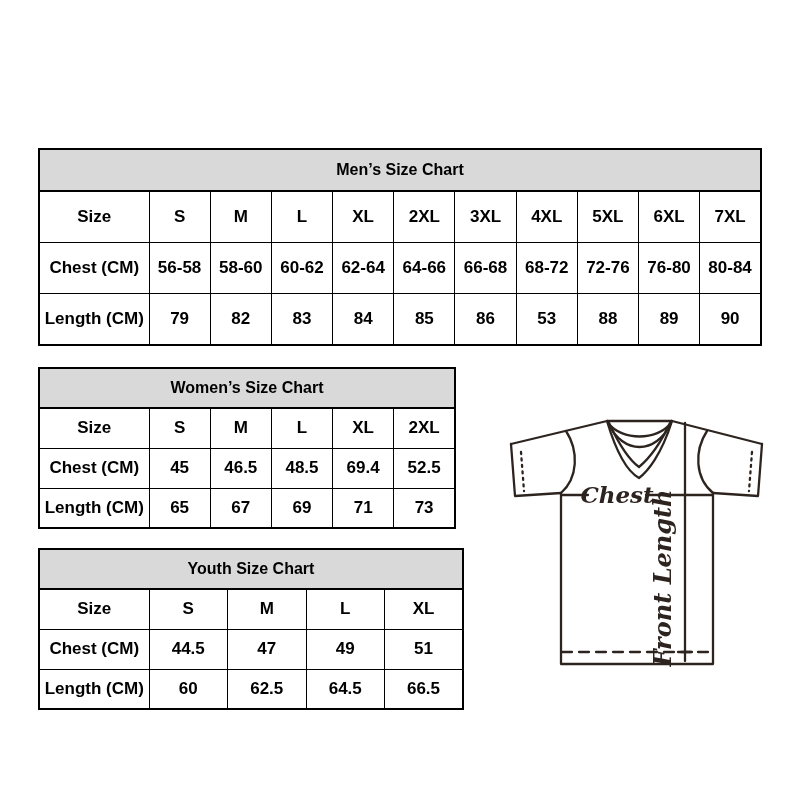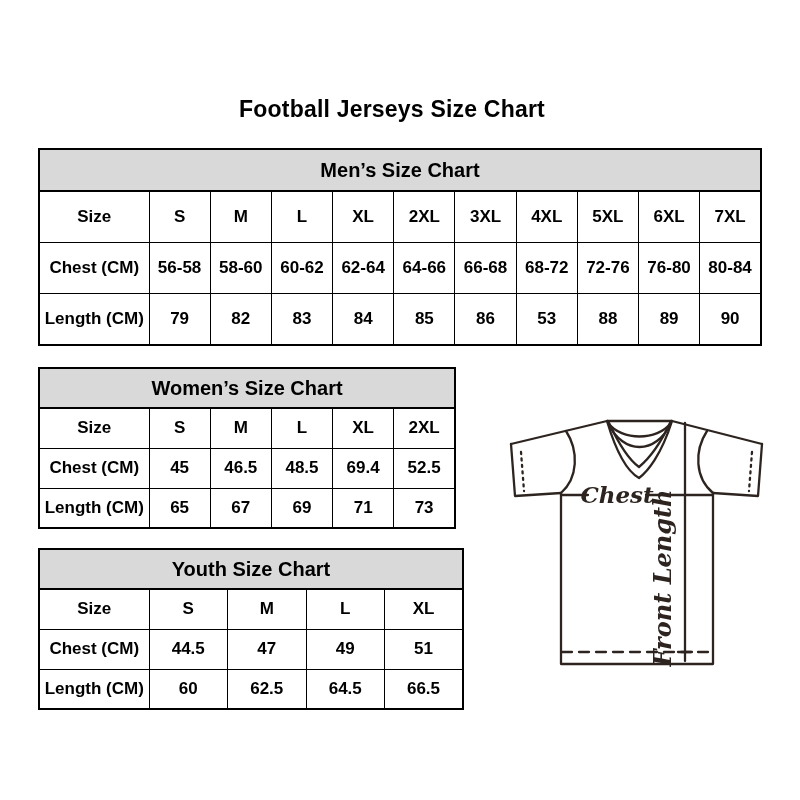--- a/index.html
+++ b/index.html
@@ -23,21 +23,21 @@
     background:#fff;border:2px solid var(--border);
   }
   table.size-table td{
     border:1.5px solid var(--border);
     text-align:center;vertical-align:middle;
     font-weight:bold;font-size:17px;color:var(--text);
     padding:0;overflow:hidden;white-space:nowrap;
   }
   table.size-table thead td{
     background:var(--header-bg);
-    font-size:20px;
+    font-size:16px;
     border-bottom-width:2px;
   }
   table.men{left:38px;top:148px;width:724px;height:198px;}
   table.men thead tr{height:42px;}
   table.men tbody tr{height:39px;}
   table.women{left:38px;top:367px;width:418px;height:160px;}
   table.women thead tr{height:40px;}
   table.women tbody tr{height:40px;}
   table.youth{left:38px;top:548px;width:426px;height:160px;}
   table.youth thead tr{height:40px;}
@@ -52,21 +52,20 @@
     font-family:"DejaVu Serif",serif;font-style:italic;font-weight:bold;
     font-size:23px;fill:var(--jersey);
   }
   .jersey-label-vertical{font-size:24px;}
 </style>
 </head>
 <body>
 
 <div class="canvas">
 
-  <div class="title">Football Jerseys Size Chart</div>
 
   <table class="size-table men">
     <colgroup>
         <col style="width: 110px;">
         <col>
         <col>
         <col>
         <col>
         <col>
         <col>

